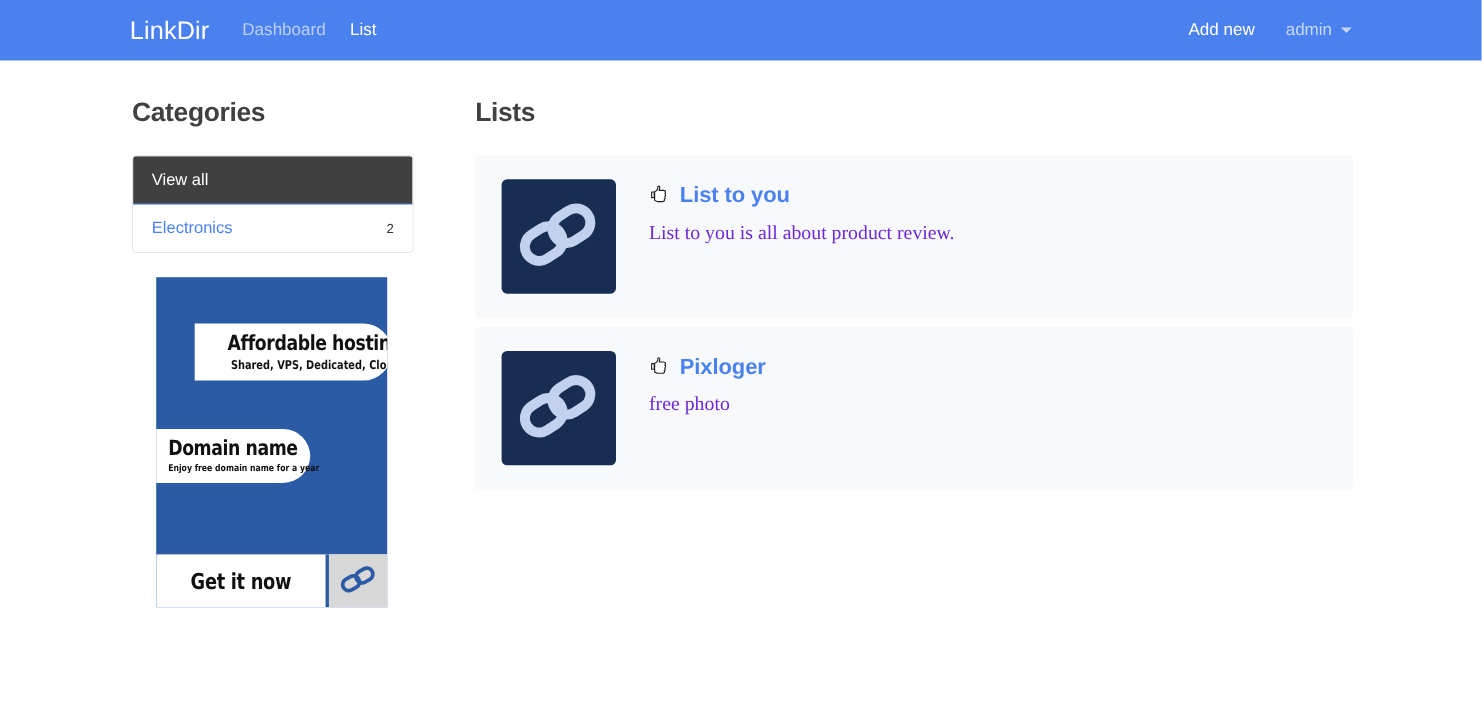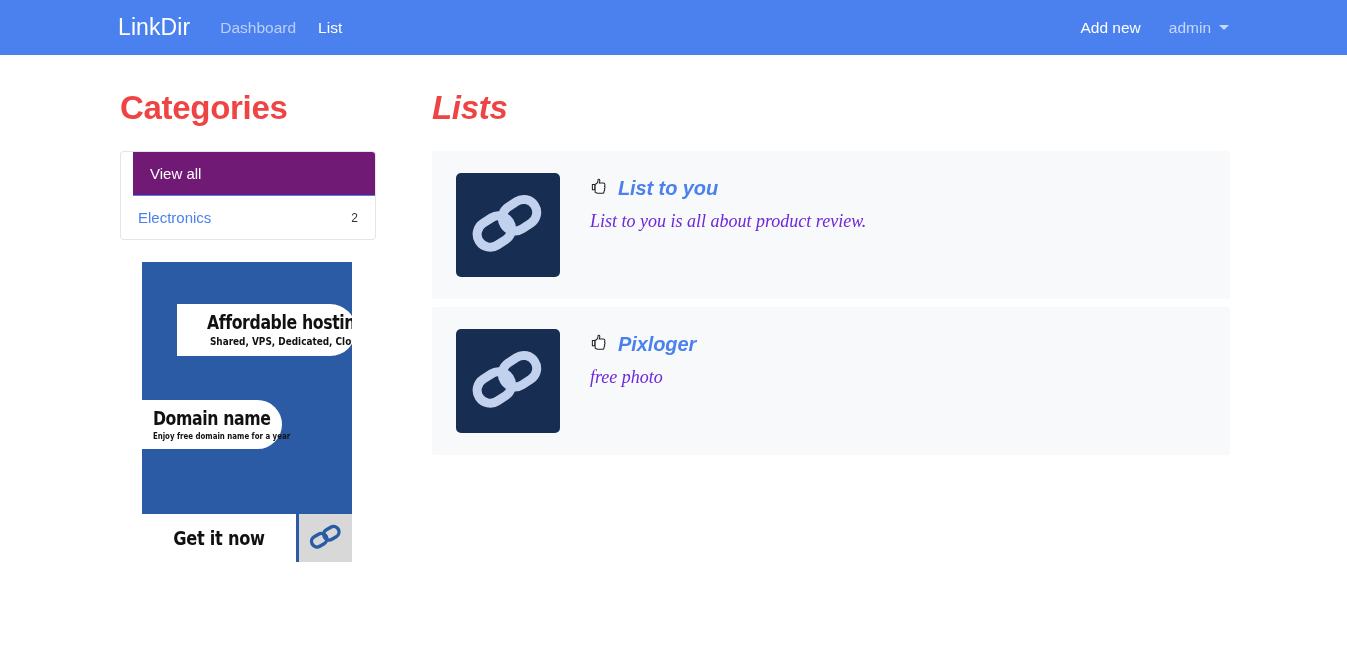--- a/index.html
+++ b/index.html
@@ -69,26 +69,26 @@
     display: inline-block;
   }
 
   
   .page {
     display: flex;
     padding: 0 0 0 118px;
     height: 601px;
   }
   .sidebar { width: 286px; flex: 0 0 286px; padding-top: 10px; }
-  .main { flex: 1; padding-left: 28px; padding-top: 10px; padding-right: 117px; font-style: italic; }
+  .main { flex: 1; padding-left: 28px; padding-top: 10px; padding-right: 117px; }
 
   h1.section-title {
-    font-size: 33px;
-    font-weight: 700;
-    color: #ef4444;
+    font-size: 24px;
+    font-weight: 700;
+    color: #404040;
     margin: 24px 0 24px 2px;
     letter-spacing: -0.3px;
   }
   .main h1.section-title { margin-left: 0; }
 
   
   .list-group {
     width: 256px;
     border-radius: 4px;
     overflow: hidden;
@@ -102,24 +102,23 @@
     display: flex;
     align-items: center;
     justify-content: space-between;
     cursor: pointer;
     border-bottom: 1px solid rgba(0,0,0,0.09);
     background: #fff;
     color: #4a81ee;
   }
   .lg-item:last-child { border-bottom: none; }
   .lg-item.active {
-    background: #701a75;
+    background: #404040;
     color: #ffffff;
     border-bottom-color: #4a81ee;
-    margin-left: 12px;
   }
   .lg-badge {
     font-size: 12px;
     color: #333;
     font-weight: 400;
   }
 
   
   .ad-text {
     margin: 36px 0 0 24px;

